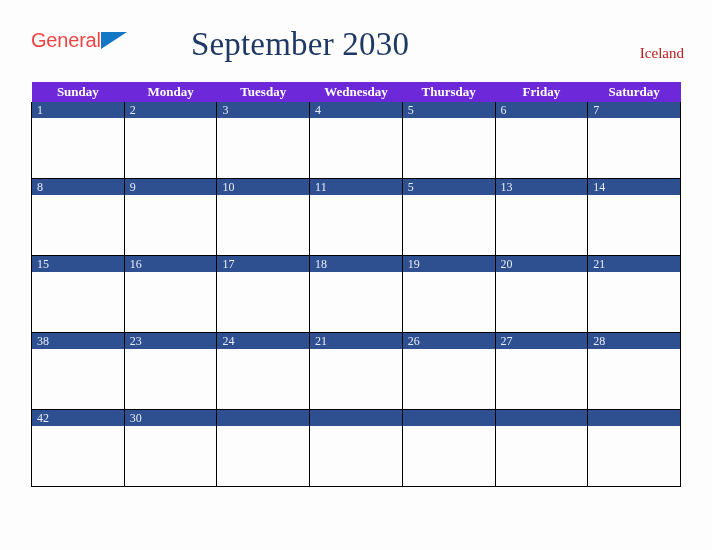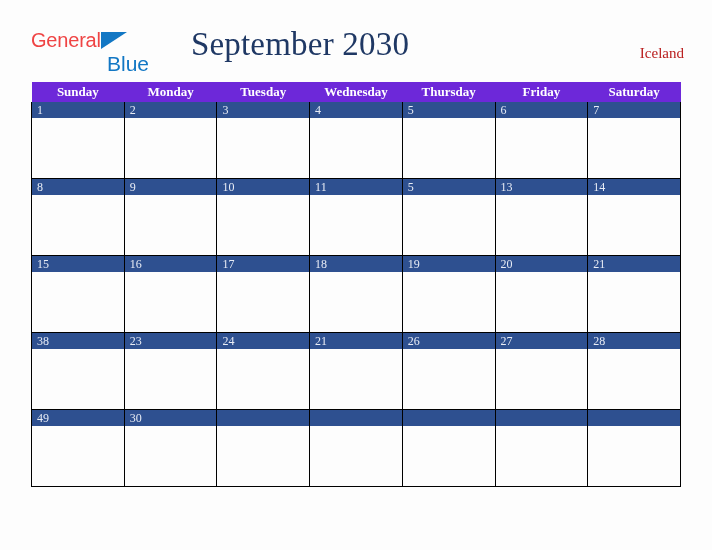--- a/index.html
+++ b/index.html
@@ -155,21 +155,20 @@
 <body>
 
 <div class="page">
 
   <div class="header">
 
     <div class="logo">
       <span class="logo-row1">
         <span class="logo-general">General</span><span class="logo-triangle"></span>
       </span>
-      <span class="logo-row2">Blue</span>
     </div>
 
     <div class="title">September 2030</div>
 
     <div class="country">Iceland</div>
 
   </div>
 
   <table class="cal">
     <thead>
@@ -361,21 +360,21 @@
             <div class="daycell">
               <div class="daybar">28</div>
               <div class="daybody"></div>
             </div>
           </td>
       </tr>
 
       <tr>
         <td>
             <div class="daycell">
-              <div class="daybar">49</div>
+              <div class="daybar">42</div>
               <div class="daybody"></div>
             </div>
           </td>
         <td>
             <div class="daycell">
               <div class="daybar">30</div>
               <div class="daybody"></div>
             </div>
           </td>
         <td>

